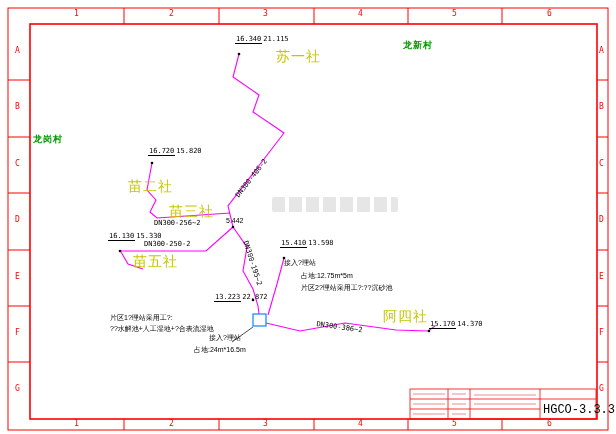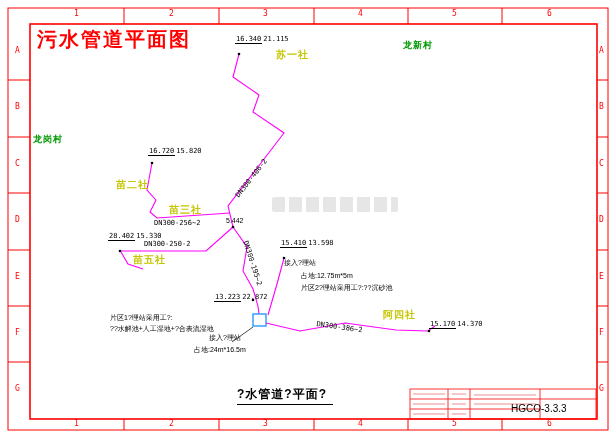--- a/index.html
+++ b/index.html
@@ -3,32 +3,32 @@
 <meta charset="utf-8">
 <style>
   html,body{margin:0;padding:0;background:#ffffff;}
   .sheet{position:relative;width:616px;height:434px;background:#fff;overflow:hidden;
          font-family:"Liberation Sans",sans-serif;}
   .title{position:absolute;left:37px;top:26px;font-size:20px;font-weight:bold;color:#ff0000;
          letter-spacing:2px;white-space:nowrap;}
   .zone{position:absolute;color:#ff0000;font-size:8px;line-height:8px;
         font-family:"DejaVu Sans Mono",monospace;}
   .vg{position:absolute;font-size:9px;font-weight:bold;color:#009900;letter-spacing:1px;white-space:nowrap;}
-  .vy{position:absolute;font-size:10px;font-weight:bold;color:#c6c600;letter-spacing:1px;white-space:nowrap;}
+  .vy{position:absolute;font-size:14px;font-weight:normal;color:#c6c600;letter-spacing:1px;white-space:nowrap;}
   .elev{position:absolute;display:inline-flex;flex-direction:row;color:#000;
         font-family:"DejaVu Sans Mono",monospace;font-size:7px;line-height:8px;}
   .elev .et{border-bottom:1px solid #000;padding:0 1px;}
   .elev .eb{padding:0 1px;}
   .pl{position:absolute;font-size:7px;color:#000;white-space:nowrap;transform-origin:0 0;
       font-family:"DejaVu Sans Mono",monospace;}
   .note{position:absolute;font-size:7px;line-height:8px;color:#000;white-space:nowrap;}
   .caption{position:absolute;left:237px;top:386px;font-size:12px;font-weight:bold;color:#000;
            letter-spacing:1px;border-bottom:1px solid #000;padding:0 6px 1px 0;white-space:nowrap;}
-  .sheetno{position:absolute;left:511px;top:403px;font-size:10px;color:#000;
-           font-family:Liberation Sans, sans-serif;}
+  .sheetno{position:absolute;left:543px;top:403px;font-size:12px;color:#000;
+           font-family:Liberation Mono, monospace;}
   .watermark{position:absolute;left:272px;top:197px;width:126px;height:15px;opacity:.5;
              background:repeating-linear-gradient(90deg,#cfcfcf 0 13px,#ffffff 13px 17px);
              border-radius:2px;filter:blur(.6px);}
   svg{position:absolute;left:0;top:0;}
 </style>
 </head>
 <body>
 
 <div class="sheet">
 
@@ -102,21 +102,20 @@
       <circle cx="120" cy="251" r="1.3"></circle>
         <circle cx="284" cy="258" r="1.3"></circle>
       <circle cx="253" cy="300" r="1.3"></circle>
         <circle cx="429" cy="331" r="1.3"></circle>
       <circle cx="233" cy="227" r="1.3"></circle>
     </g>
 
     <line x1="232" y1="342" x2="253" y2="327" stroke="#000000" stroke-width="0.7"></line>
   </svg>
 
-  <div class="title">污水管道平面图</div>
 
   <span class="zone" style="left:74px;top:10px">1</span>
   <span class="zone" style="left:169px;top:10px">2</span>
   <span class="zone" style="left:263px;top:10px">3</span>
   <span class="zone" style="left:358px;top:10px">4</span>
   <span class="zone" style="left:452px;top:10px">5</span>
   <span class="zone" style="left:547px;top:10px">6</span>
 
   <span class="zone" style="left:74px;top:420px">1</span>
   <span class="zone" style="left:169px;top:420px">2</span>
@@ -137,35 +136,35 @@
   <span class="zone" style="left:599px;top:103px">B</span>
   <span class="zone" style="left:599px;top:160px">C</span>
   <span class="zone" style="left:599px;top:216px">D</span>
   <span class="zone" style="left:599px;top:273px">E</span>
   <span class="zone" style="left:599px;top:329px">F</span>
   <span class="zone" style="left:599px;top:385px">G</span>
 
   <span class="vg" style="left:403px;top:39px">龙新村</span>
   <span class="vg" style="left:33px;top:133px">龙岗村</span>
   <span class="vy" style="left:276px;top:48px">苏一社</span>
-  <span class="vy" style="left:116px;top:178px">苗二社</span>
+  <span class="vy" style="left:128px;top:178px">苗二社</span>
   <span class="vy" style="left:169px;top:203px">苗三社</span>
   <span class="vy" style="left:133px;top:253px">苗五社</span>
   <span class="vy" style="left:383px;top:308px">阿四社</span>
 
   <div class="elev" style="left:235px;top:35px">
     <span class="et">16.340</span>
     <span class="eb">21.115</span>
   </div>
   <div class="elev" style="left:148px;top:147px">
     <span class="et">16.720</span>
     <span class="eb">15.820</span>
   </div>
   <div class="elev" style="left:108px;top:232px">
-    <span class="et">28.402</span>
+    <span class="et">16.130</span>
     <span class="eb">15.330</span>
   </div>
   <div class="elev" style="left:280px;top:239px">
     <span class="et">15.410</span>
     <span class="eb">13.598</span>
   </div>
   <div class="elev" style="left:214px;top:293px">
     <span class="et">13.223</span>
     <span class="eb">22.872</span>
   </div>
@@ -182,18 +181,17 @@
 
   <span class="note" style="left:226px;top:217px">5.442</span>
   <span class="note" style="left:284px;top:259px">接入?理站</span>
   <span class="note" style="left:301px;top:272px">占地:12.75m*5m</span>
   <span class="note" style="left:301px;top:284px">片区2?理站采用工?:??沉砂池</span>
   <span class="note" style="left:110px;top:314px">片区1?理站采用工?:</span>
   <span class="note" style="left:110px;top:325px">??水解池+人工湿地+?合表流湿地</span>
   <span class="note" style="left:209px;top:334px">接入?理站</span>
   <span class="note" style="left:194px;top:346px">占地:24m*16.5m</span>
 
-  <div class="caption">?水管道?平面?</div>
   <div class="sheetno">HGCO-3.3.3</div>
 
   <div class="watermark"></div>
 
 </div>
 
 </body></html>

